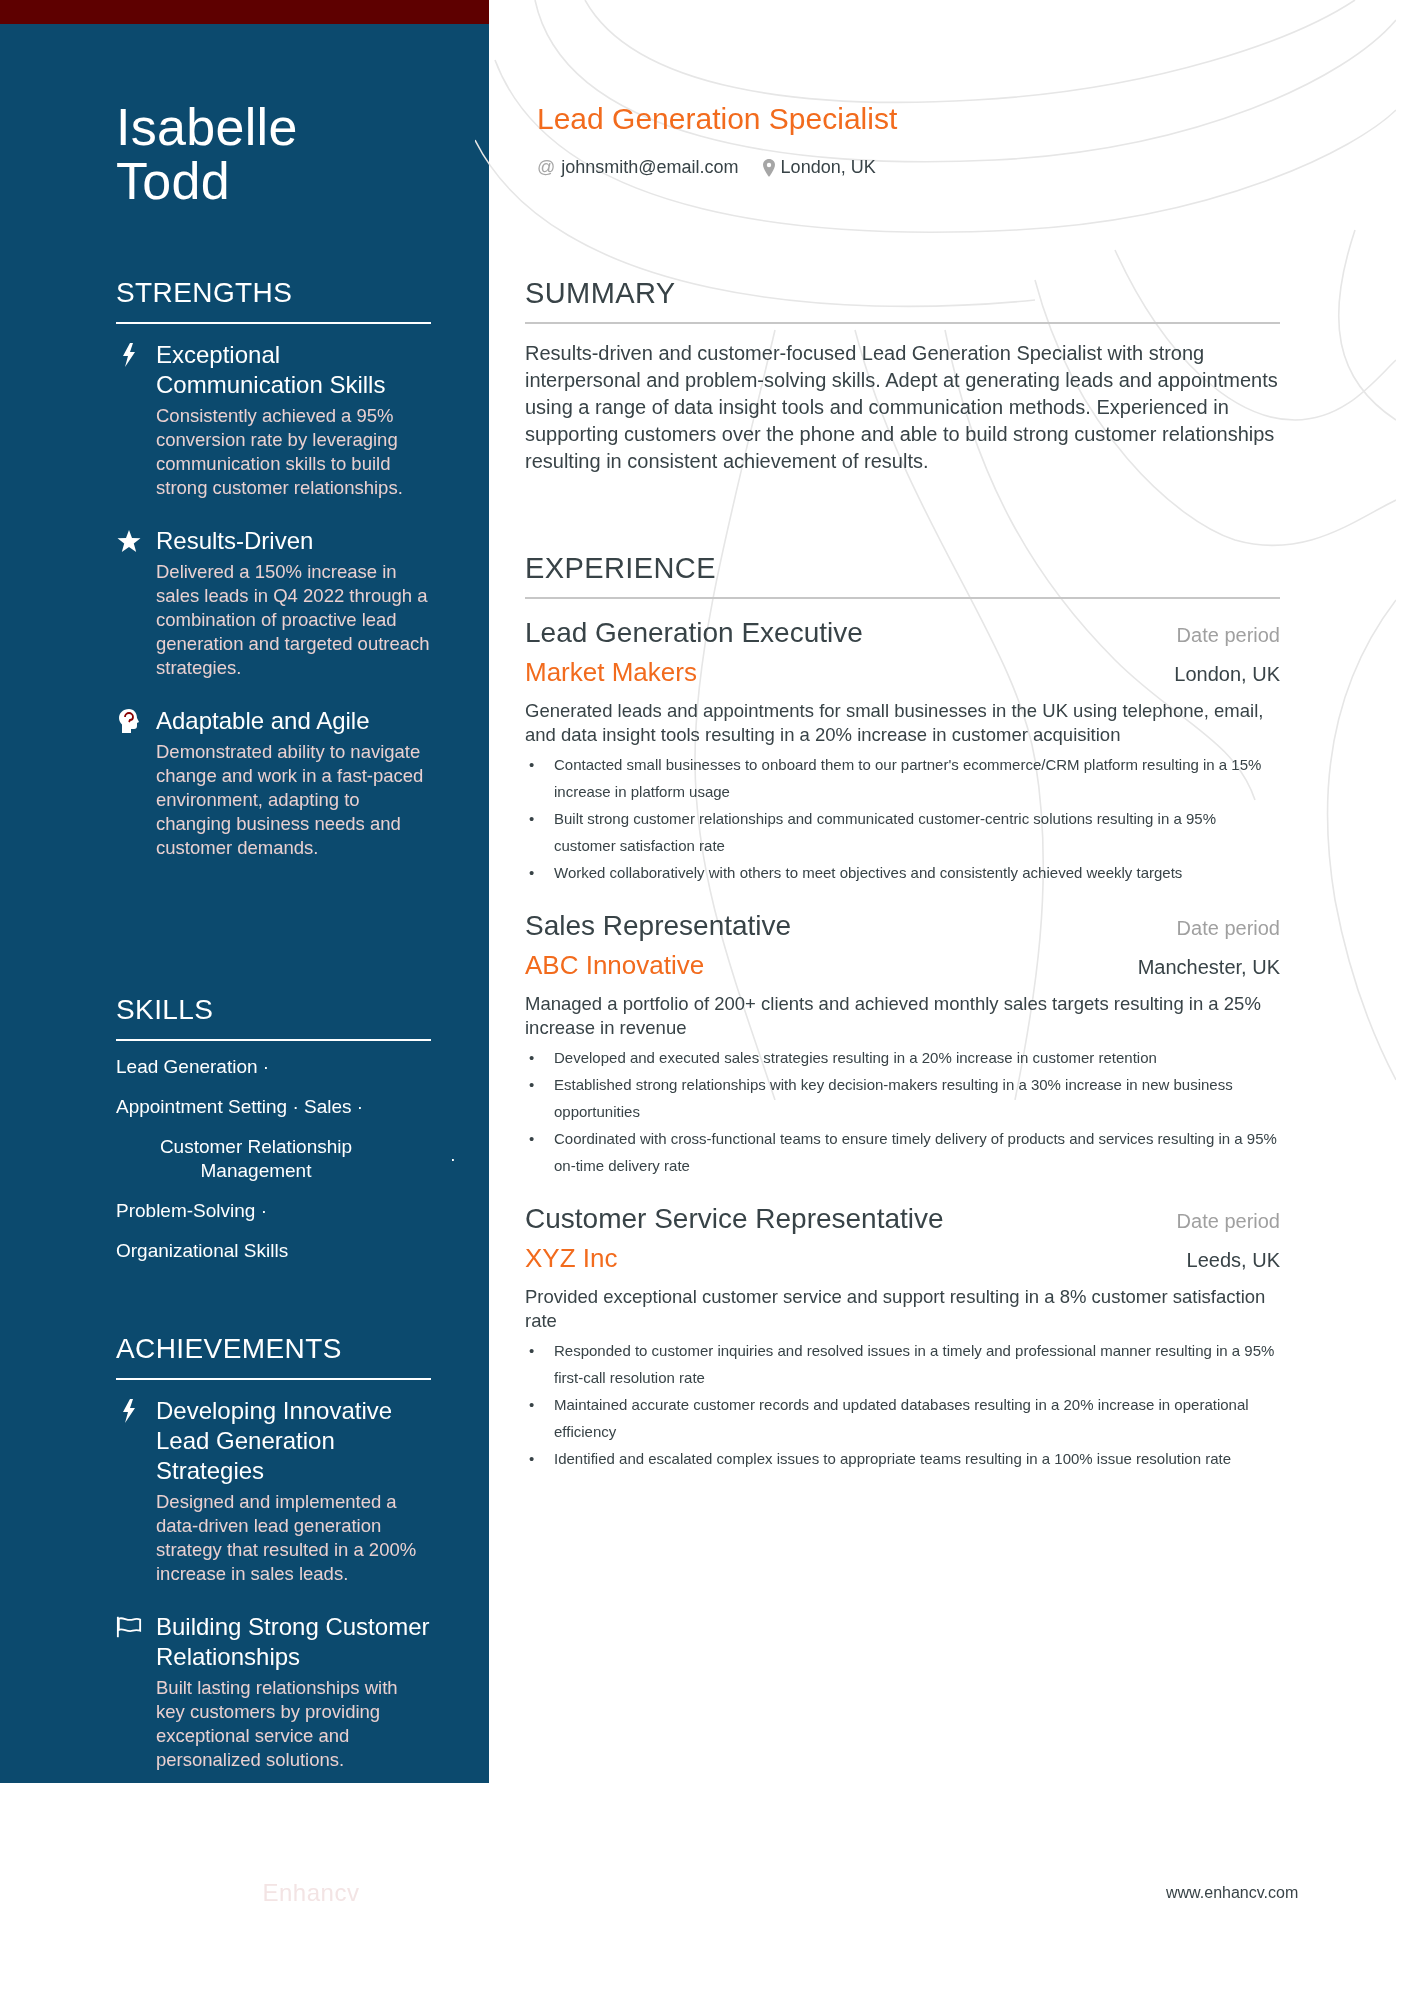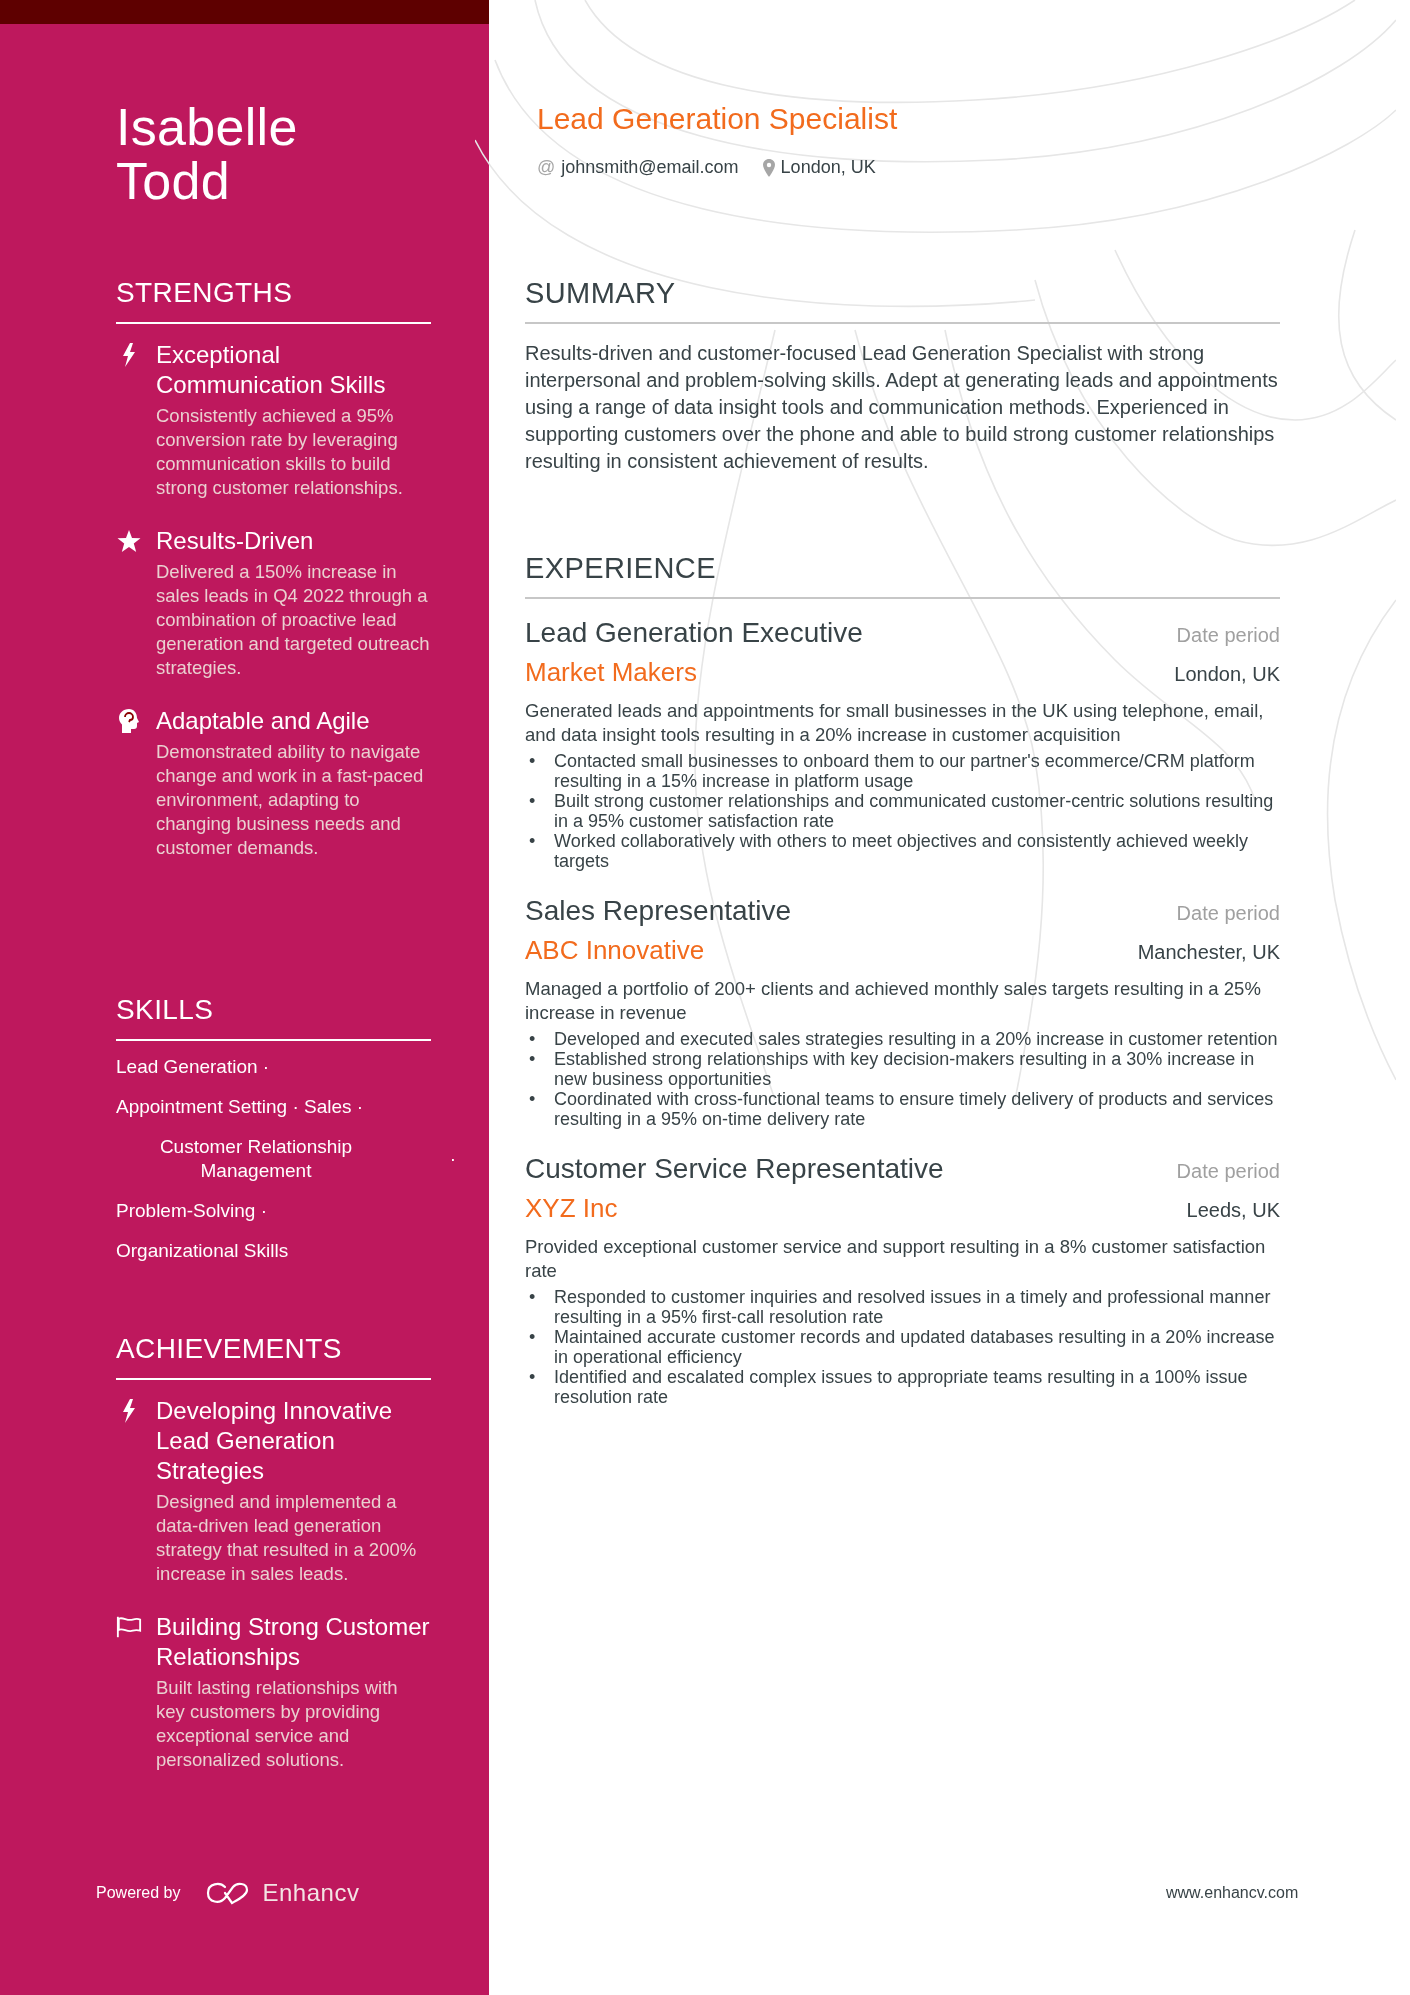--- a/index.html
+++ b/index.html
@@ -1,19 +1,19 @@
 <!DOCTYPE html>
 <html><head>
 <meta charset="utf-8">
 <style>
   * { box-sizing: border-box; margin: 0; padding: 0; }
   html, body { width: 1410px; height: 1995px; overflow: hidden; background: #ffffff; }
   body { font-family: "Liberation Sans", "DejaVu Sans", sans-serif; position: relative; }
 
-  .sidebar { position: absolute; left: 0; top: 0; width: 489px; height: 1995px; background: #be185d; color: #ffffff; }
+  .sidebar { position: absolute; left: 0; top: 0; width: 489px; height: 1783px; background: #0c4a6e; color: #ffffff; }
   .sidebar-topband { position: absolute; left: 0; top: 0; width: 489px; height: 24px; background: #5e0000; }
 
   .name { font-size: 52px; line-height: 54px; font-weight: normal; color: #ffffff; letter-spacing: 0.3px; }
 
   .side-section { position: absolute; left: 116px; width: 315px; }
   .side-heading { font-size: 28px; line-height: 34px; color: #ffffff; letter-spacing: 0.4px; }
   .side-rule { height: 2px; background: #ffffff; margin-top: 12px; width: 315px; }
 
   .strength { position: relative; padding-left: 40px; margin-top: 16px; }
   .strength .icon { position: absolute; left: 0; top: 2px; width: 26px; height: 26px; display: flex; align-items: center; justify-content: center; }
@@ -44,21 +44,21 @@
 
   .summary-text { font-size: 20px; line-height: 27px; color: #384347; }
 
   .entry-row { display: flex; justify-content: space-between; align-items: baseline; }
   .entry-title { font-size: 28px; line-height: 36px; color: #384347; }
   .entry-date { font-size: 20px; color: #a0a0a0; }
   .entry-company { font-size: 26px; line-height: 34px; color: #f26b1d; }
   .entry-loc { font-size: 20px; color: #384347; }
   .entry-desc { font-size: 18.5px; line-height: 24px; color: #384347; margin-top: 10px; }
   .entry-bullets { list-style: none; margin-top: 4px; }
-  .entry-bullets li { position: relative; padding-left: 29px; font-size: 18px; line-height: 20px; color: #384347; }
+  .entry-bullets li { position: relative; padding-left: 29px; font-size: 15px; line-height: 27px; color: #384347; }
   .entry-bullets li::before { content: "\2022"; position: absolute; left: 4px; top: 0; color: #384347; }
 
   .site { position: absolute; left: 1166px; top: 1884px; font-size: 16px; color: #384347; }
 </style>
 </head>
 <body>
 
 <aside class="sidebar">
   <div class="sidebar-topband"></div>
 

